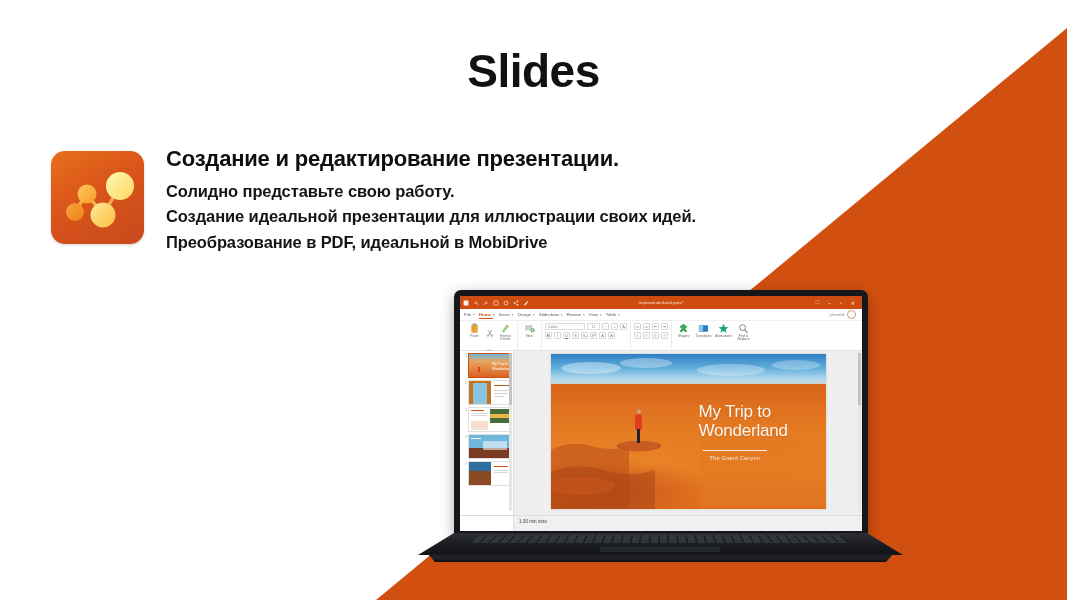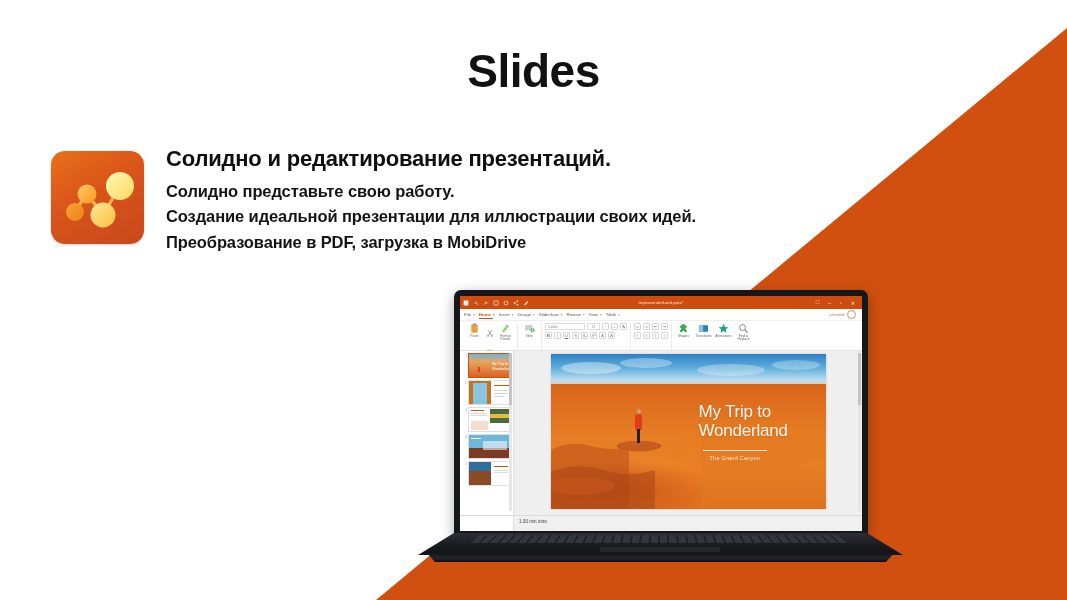--- a/index.html
+++ b/index.html
@@ -424,24 +424,24 @@
         <line x1="52" y1="64" x2="69" y2="35"></line>
       </g>
       <circle cx="69" cy="35" r="14" fill="url(#g1)"></circle>
       <circle cx="52" cy="64" r="12.5" fill="url(#g2)"></circle>
       <circle cx="36" cy="43" r="9.5" fill="url(#g3)"></circle>
       <circle cx="24" cy="61" r="9" fill="url(#g4)"></circle>
     </svg>
   </div>
 
   <div class="textblock">
-    <div class="headline">Солидно и редактирование презентаций.</div>
+    <div class="headline">Создание и редактирование презентации.</div>
     <div class="bodyline">Солидно представьте свою работу.</div>
     <div class="bodyline">Создание идеальной презентации для иллюстрации своих идей.</div>
-    <div class="bodyline">Преобразование в PDF, загрузка в MobiDrive</div>
+    <div class="bodyline">Преобразование в PDF, идеальной в MobiDrive</div>
   </div>
 
   <div class="laptop">
     <div class="lid">
       <div class="screen">
 
         <div class="titlebar">
           <div class="tb-icons">
             <svg class="tb-ic" viewBox="0 0 10 10">
                 <rect x="1" y="1" width="8" height="8" rx="1" fill="#fff"></rect>

